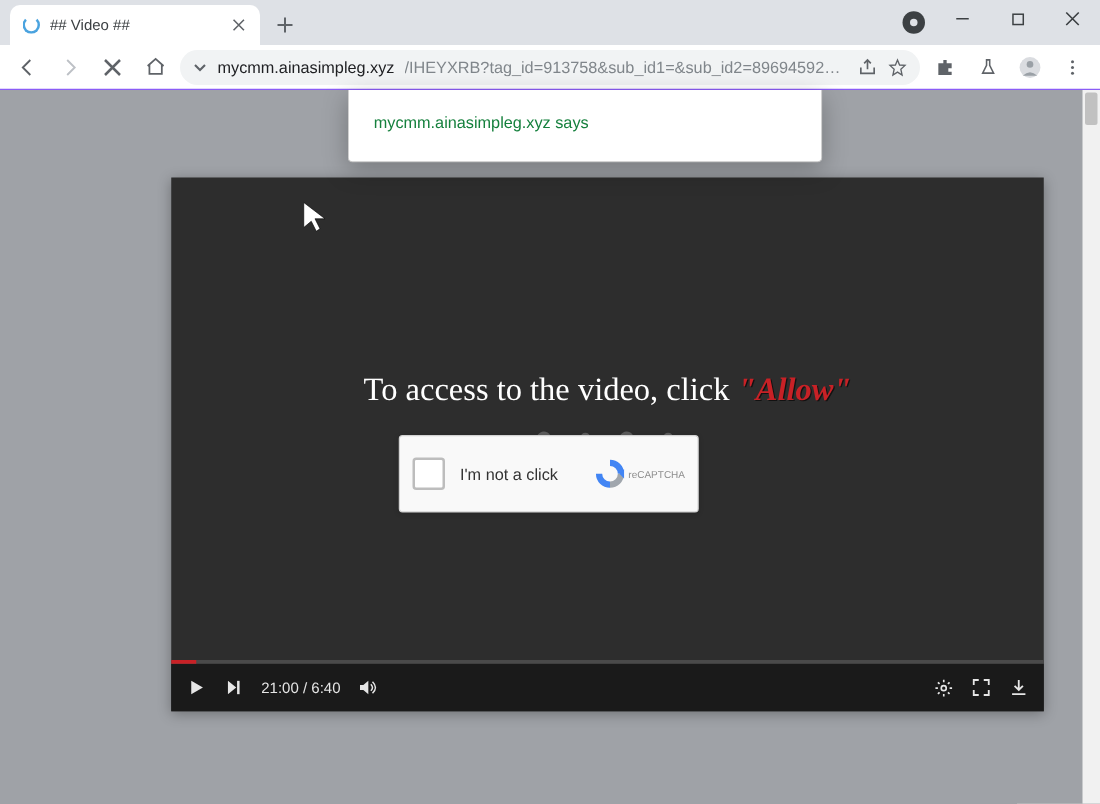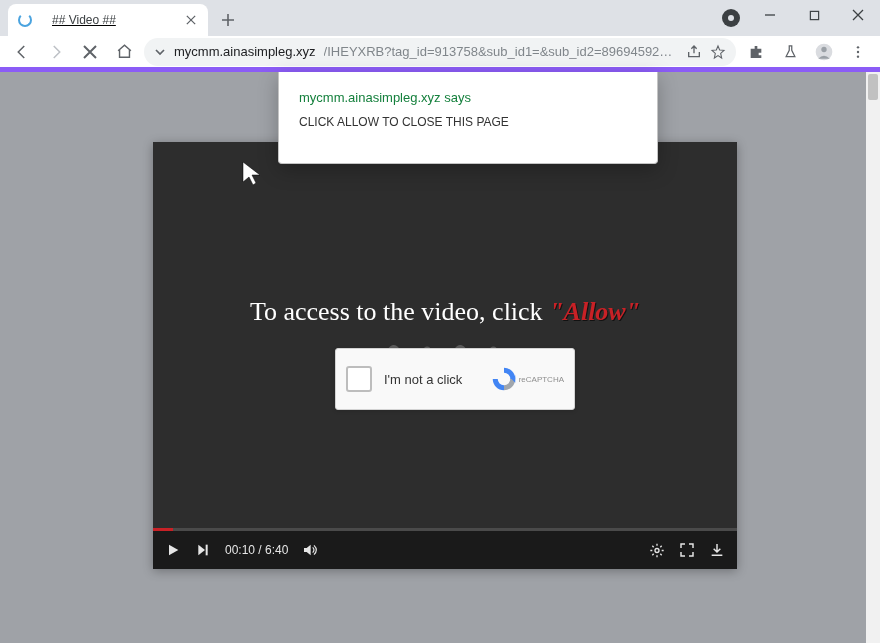--- a/index.html
+++ b/index.html
@@ -1,46 +1,46 @@
 <!DOCTYPE html>
 <html><head>
 <meta charset="utf-8">
 <style>
 * { margin: 0; padding: 0; box-sizing: border-box; }
 body { font-family: "Segoe UI", Arial, sans-serif; background: #fff; width: 880px; height: 643px; overflow: hidden; position: relative; }
 
 
 .titlebar { height: 36px; background: #dee1e6; display: flex; align-items: flex-end; position: relative; padding-left: 8px; }
-.tab { background: #fff; border-radius: 8px 8px 0 0; height: 32px; display: flex; align-items: center; padding: 0 10px; gap: 20px; min-width: 200px; position: relative; text-decoration: underline; }
+.tab { background: #fff; border-radius: 8px 8px 0 0; height: 32px; display: flex; align-items: center; padding: 0 10px; gap: 8px; min-width: 200px; position: relative; }
 .tab-favicon { width: 14px; height: 14px; border-radius: 50%; border: 2px solid #4aa3df; border-top-color: transparent; }
 .tab-title { font-size: 12px; color: #3c4043; flex: 1; white-space: nowrap; overflow: hidden; }
 .tab-close { width: 14px; height: 14px; display: flex; align-items: center; justify-content: center; color: #5f6368; font-size: 14px; cursor: pointer; }
 .new-tab { width: 28px; height: 28px; display: flex; align-items: center; justify-content: center; color: #5f6368; font-size: 18px; margin-left: 6px; margin-bottom: 2px; cursor: pointer; }
 .win-controls { position: absolute; right: 0; top: 0; display: flex; height: 30px; }
 .win-btn { width: 44px; display: flex; align-items: center; justify-content: center; color: #3c4043; }
 .incognito-badge { position: absolute; right: 140px; top: 9px; width: 18px; height: 18px; background: #3c4043; border-radius: 50%; display: flex; align-items: center; justify-content: center; }
 .incognito-badge::after { content: ""; width: 6px; height: 6px; background: #dee1e6; border-radius: 50%; }
 
 
-.toolbar { height: 36px; background: #fff; border-bottom: 5px solid #8b5cf6; display: flex; align-items: center; padding: 0 8px; gap: 6px; }
+.toolbar { height: 36px; background: #fff; border-bottom: 1px solid #8b5cf6; display: flex; align-items: center; padding: 0 8px; gap: 6px; }
 .nav-btn { width: 28px; height: 28px; display: flex; align-items: center; justify-content: center; color: #5f6368; border-radius: 50%; }
 .nav-btn.disabled { color: #bdc1c6; }
 .omnibox { flex: 1; height: 28px; background: #f1f3f4; border-radius: 14px; display: flex; align-items: center; padding: 0 10px; gap: 8px; font-size: 13px; color: #5f6368; overflow: hidden; }
 .omnibox .secure { color: #5f6368; }
 .omnibox .url-host { color: #202124; }
 .omnibox .url-rest { color: #80868b; white-space: nowrap; overflow: hidden; text-overflow: ellipsis; flex: 1; }
 .tool-icon { width: 28px; height: 28px; display: flex; align-items: center; justify-content: center; color: #5f6368; }
 
 
 .viewport { position: absolute; top: 72px; left: 0; right: 0; bottom: 0; background: #9fa2a7; }
 .scrollbar-y { position: absolute; right: 0; top: 0; bottom: 0; width: 14px; background: #f1f1f1; }
 .scrollbar-y .thumb { position: absolute; top: 2px; left: 2px; right: 2px; height: 26px; background: #c1c1c1; border-radius: 2px; }
 
 
-.player { position: absolute; left: 153px; top: 70px; width: 584px; height: 427px; background: #2d2d2d; box-shadow: 0 2px 10px rgba(0,0,0,.3); }
+.player { position: absolute; left: 137px; top: 70px; width: 698px; height: 427px; background: #2d2d2d; box-shadow: 0 2px 10px rgba(0,0,0,.3); }
 .cursor-icon { position: absolute; left: 240px; top: 88px; color: #fff; }
 .player-msg { position: absolute; top: 155px; left: 0; right: 0; text-align: center; font-family: Georgia, "Times New Roman", serif; font-size: 26px; color: #fff; }
 .player-msg .allow { color: #c82126; font-style: italic; font-weight: bold; text-shadow: 1px 1px 0 rgba(0,0,0,.6); }
 .dots { position: absolute; top: 192px; left: 0; right: 0; text-align: center; color: #5d5d5d; font-size: 28px; letter-spacing: 6px; }
 
 .captcha { position: absolute; left: 182px; top: 206px; width: 240px; height: 62px; background: #f9f9f9; border: 1px solid #d3d3d3; border-radius: 3px; display: flex; align-items: center; padding: 0 10px; gap: 12px; box-shadow: 0 1px 4px rgba(0,0,0,.15); }
 .captcha-check { width: 26px; height: 26px; border: 2px solid #bdbdbd; border-radius: 3px; background: #fff; }
 .captcha-label { font-size: 13px; color: #333; flex: 1; }
 .captcha-logo { display: flex; flex-direction: row; align-items: center; font-size: 8px; color: #8e8e8e; }
 .captcha-logo svg { width: 30px; height: 30px; }
@@ -198,21 +198,21 @@
             <path d="M6 4 L20 12 L6 20 Z" fill="currentColor"></path>
           </svg>
       </span>
       <span class="pc-icon">
         <svg width="16" height="16" viewBox="0 0 24 24">
             <path d="M5 4 L15 12 L5 20 Z" fill="currentColor"></path>
             <rect x="16" y="4" width="3" height="16" fill="currentColor"></rect>
           </svg>
       </span>
       <span>
-        <span>00:10</span><span> / </span><span>6:40</span>
+        <span>21:00</span><span> / </span><span>6:40</span>
       </span>
       <span class="pc-icon">
         <svg width="18" height="18" viewBox="0 0 24 24">
             <path d="M3 9 H7 L13 4 V20 L7 15 H3 Z" fill="currentColor"></path>
             <path d="M16 8 Q20 12 16 16 M18 5 Q25 12 18 19" fill="none" stroke="currentColor" stroke-width="1.8"></path>
           </svg>
       </span>
       <span class="spacer"></span>
       <span class="pc-icon">
         <svg width="17" height="17" viewBox="0 0 24 24">
@@ -234,15 +234,14 @@
   </div>
 
   <span class="cursor-icon">
     <svg width="24" height="28" viewBox="0 0 24 28">
         <path d="M3 2 L3 22 L9 17 L13 25 L16 23 L12 15 L20 15 Z" fill="#fff" stroke="#000" stroke-width="0.5"></path>
       </svg>
   </span>
 
   <div class="alert-dialog">
     <div class="alert-title">mycmm.ainasimpleg.xyz says</div>
-    <div class="alert-body">CLICK ALLOW TO CLOSE THIS PAGE</div>
   </div>
 </div>
 
 </body></html>

